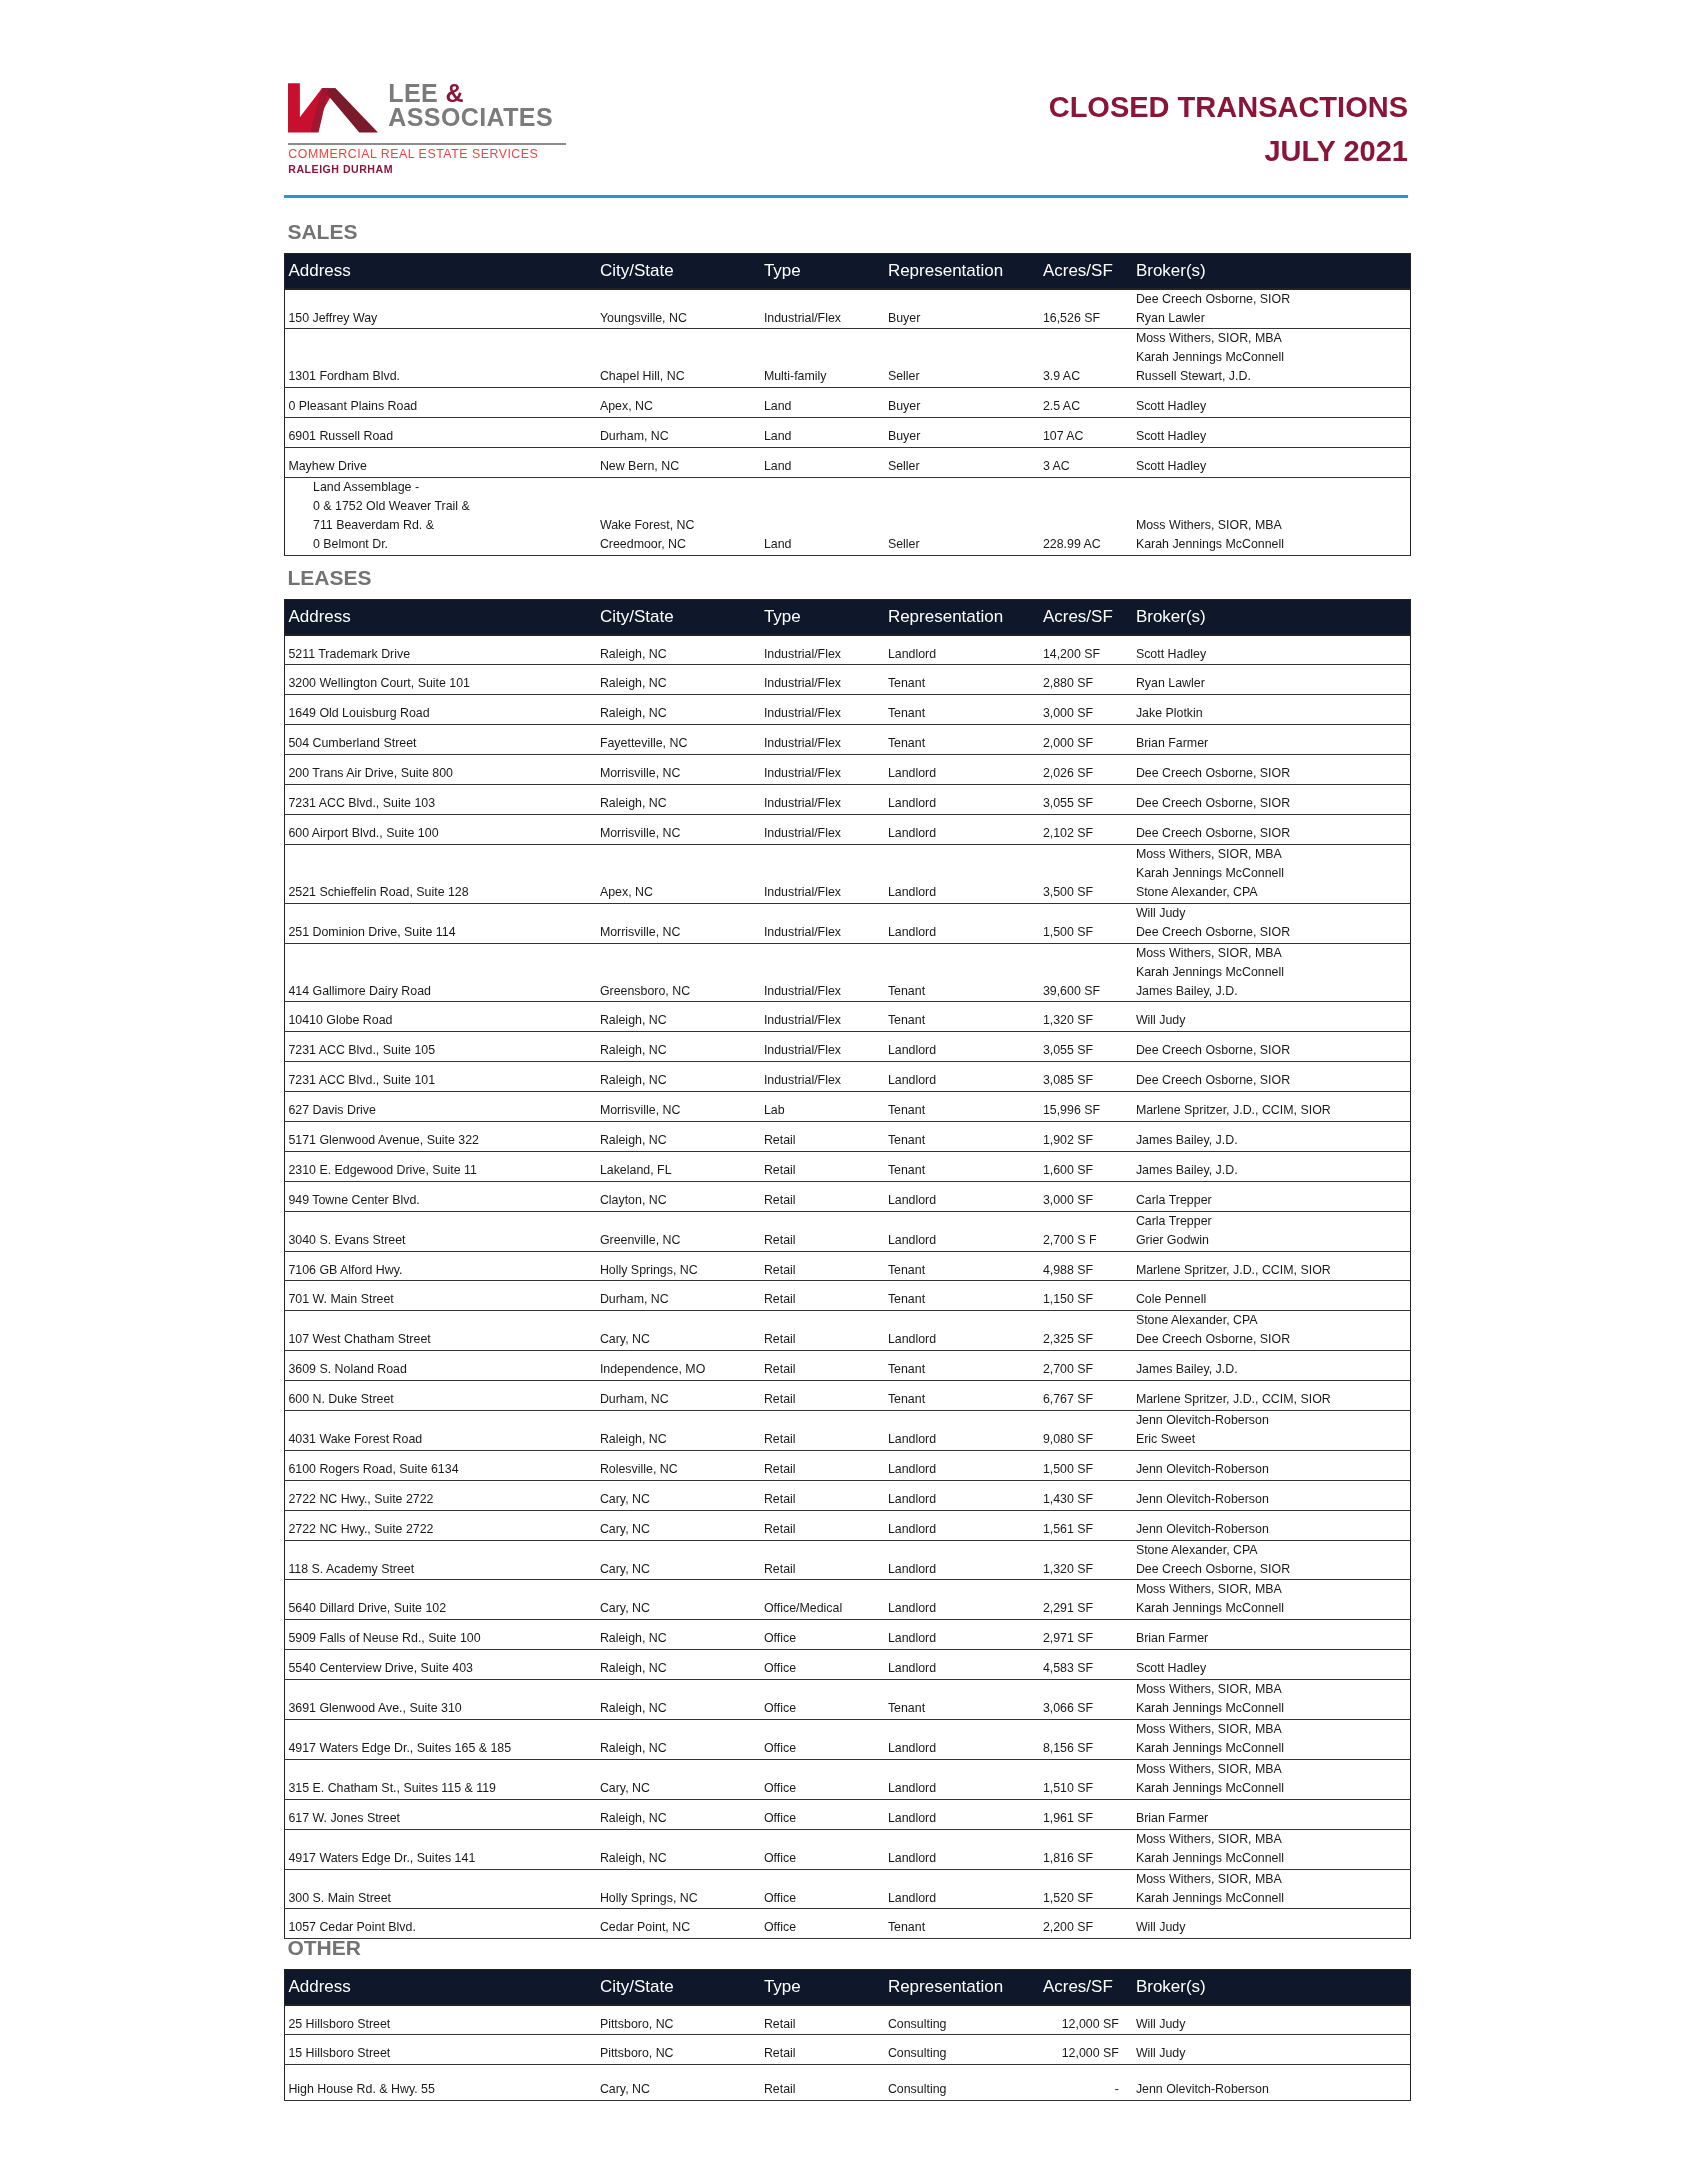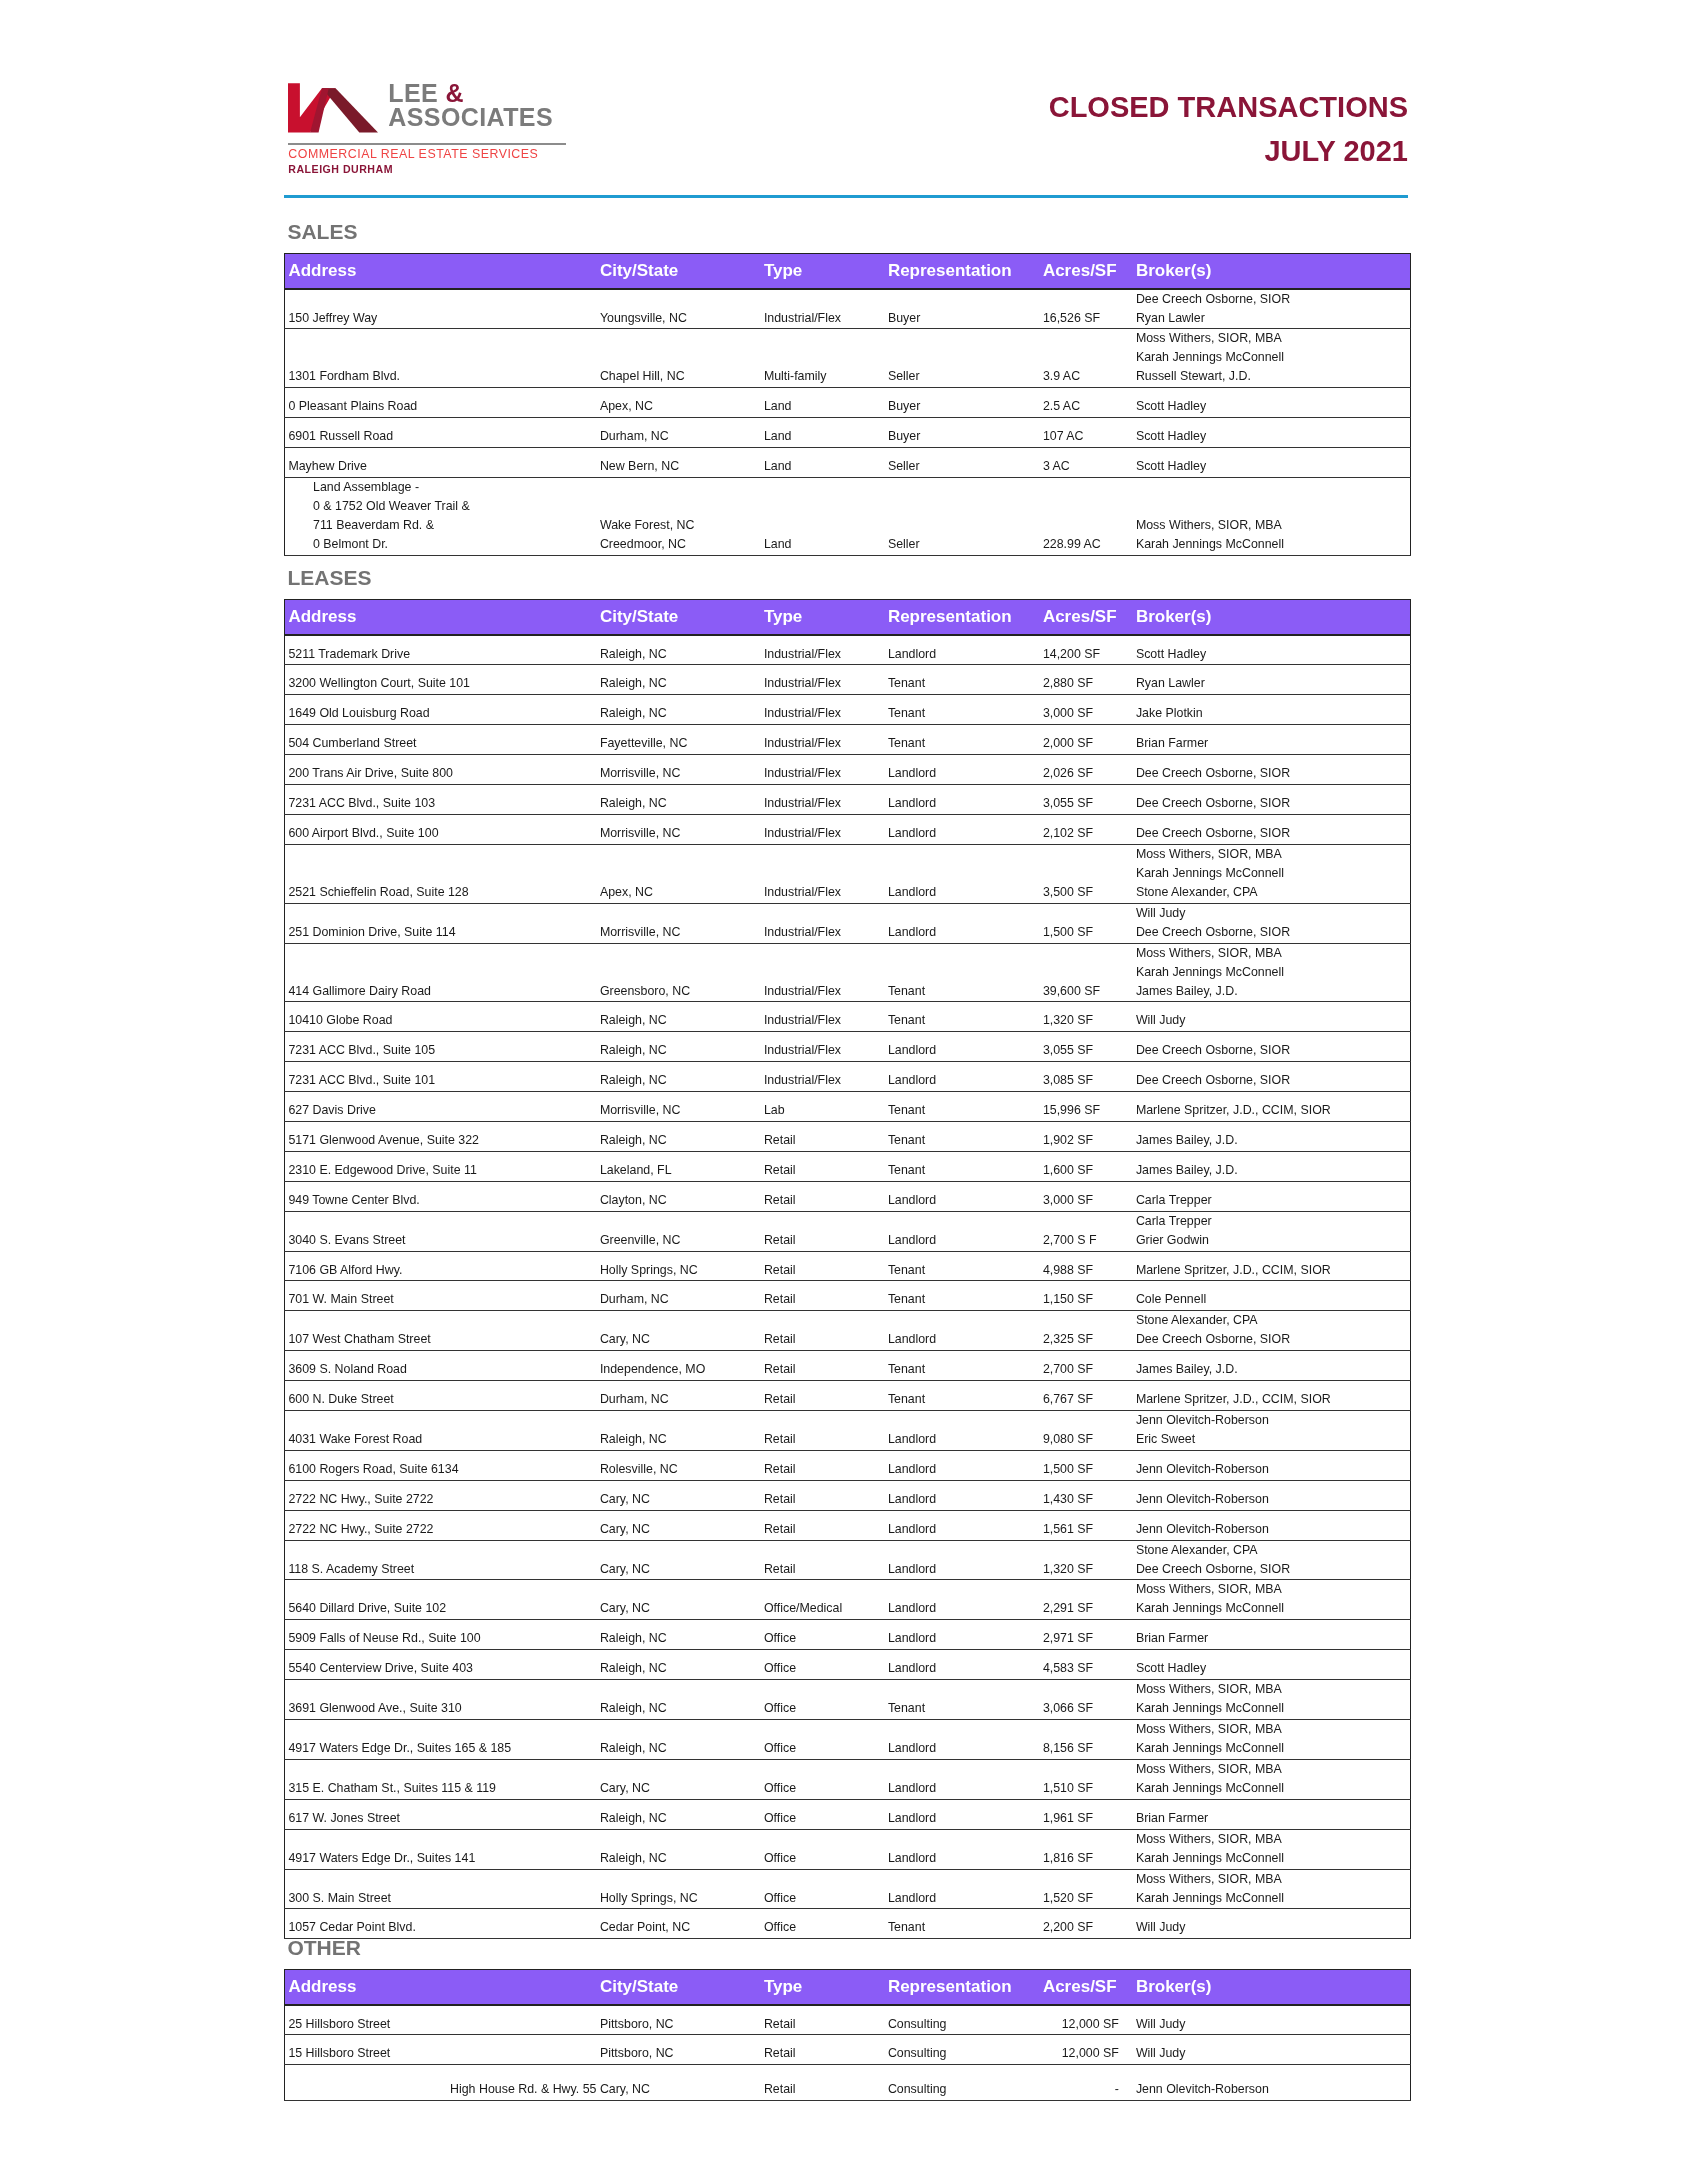--- a/index.html
+++ b/index.html
@@ -14,21 +14,21 @@
   .logo-name .amp { color:#8a1538; }
   .logo-rule { position:absolute; left:0; top:60px; width:278px; height:1.7px; background:#8c8c8c; }
   .logo-tag { position:absolute; left:0; top:64px; font-size:12.4px; color:#ef4444; letter-spacing:0.5px; white-space:nowrap; }
   .logo-city { position:absolute; left:0; top:80px; font-size:10.6px; font-weight:bold; color:#8a1538; letter-spacing:0.5px; white-space:nowrap; }
   .title { position:absolute; right:0; top:85px; text-align:right; color:#8a1538; font-weight:bold; font-size:29px; line-height:44px; }
   .title-rule { position:absolute; left:0; top:195px; width:1124px; height:3.4px; background:#1f9bd1; }
 
   
   .section-title { color:#737373; font-weight:bold; font-size:21px; margin:0 0 8.5px 3.4px; line-height:24px; }
   table { width:1124px; border-collapse:collapse; border:1.7px solid #222; table-layout:fixed; }
-  th { background:#8b5cf6; color:#ffffff; font-weight:bold; font-size:17px; text-align:left; padding:0 0 0 3.4px; height:34px; border-bottom:2.6px solid #222; }
+  th { background:#0f172a; color:#ffffff; font-weight:normal; font-size:17px; text-align:left; padding:0 0 0 3.4px; height:34px; border-bottom:2.6px solid #222; }
   td { font-size:12.4px; vertical-align:bottom; padding:0 0 0.9px 3.4px; border-bottom:1.7px solid #333; line-height:19px; white-space:nowrap; }
   td .line { display:block; }
   col.c-addr { width:312px; } col.c-city { width:164px; } col.c-type { width:124px; }
   col.c-rep { width:155px; } col.c-size { width:93px; } col.c-brok { width:278px; }
   tr.single td { height:28px; }
   td.size-r { text-align:right; padding-right:13.6px; }
 </style>
 </head>
 <body>
 
@@ -789,21 +789,21 @@
                 <span class="line">Pittsboro, NC</span>
               </td>
               <td>Retail</td>
               <td>Consulting</td>
               <td class="size-r">12,000 SF</td>
               <td>
                 <span class="line">Will Judy</span>
               </td>
             </tr>
             <tr>
-              <td style="height: 34px; text-align: right;">
+              <td style="height: 34px;">
                 <span class="line">High House Rd. &amp; Hwy. 55</span>
               </td>
               <td>
                 <span class="line">Cary, NC</span>
               </td>
               <td>Retail</td>
               <td>Consulting</td>
               <td class="size-r">-</td>
               <td>
                 <span class="line">Jenn Olevitch-Roberson</span>

